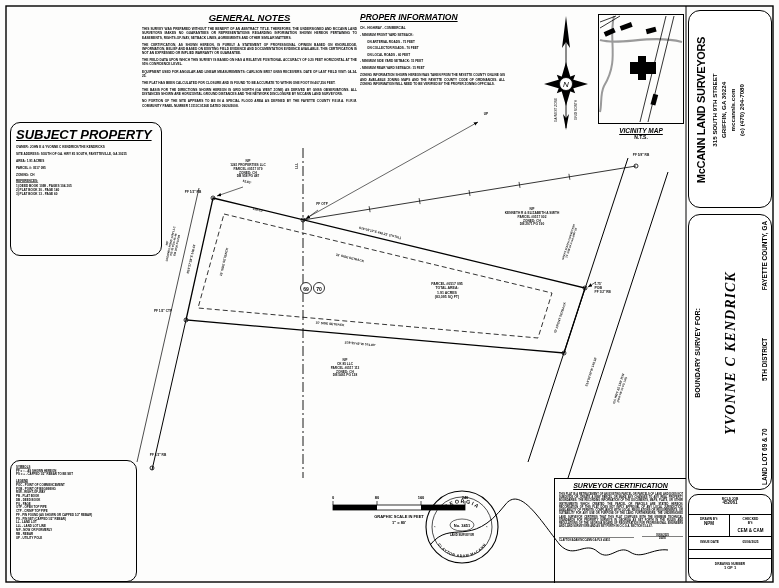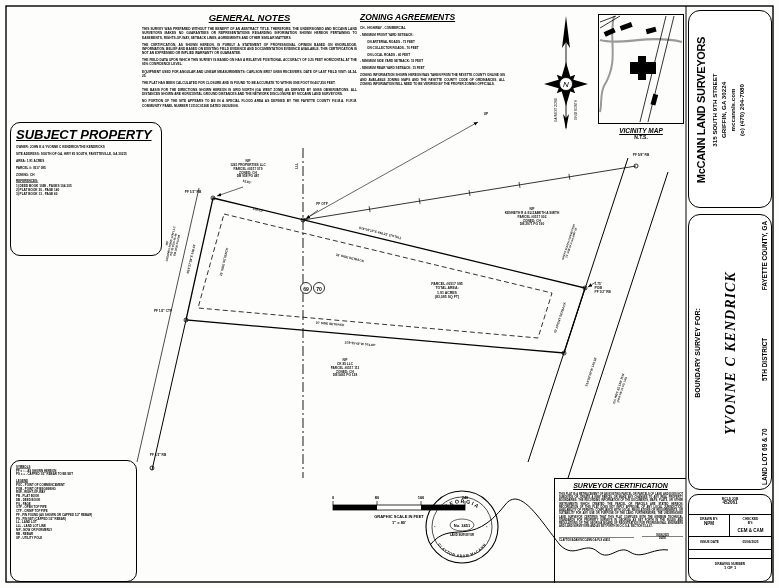--- a/index.html
+++ b/index.html
@@ -158,21 +158,21 @@
       <p style="margin-bottom:6px;">THE CERTIFICATION, AS SHOWN HEREON, IS PURELY A STATEMENT OF PROFESSIONAL OPINION BASED ON KNOWLEDGE, INFORMATION, BELIEF AND BASED ON EXISTING FIELD EVIDENCE AND DOCUMENTATION EVIDENCE AVAILABLE. THIS CERTIFICATION IS NOT AN EXPRESSED OR IMPLIED WARRANTY OR GUARANTEE.</p>
       <p style="margin-bottom:6px;">THE FIELD DATA UPON WHICH THIS SURVEY IS BASED ON HAS A RELATIVE POSITIONAL ACCURACY OF 0.20 FEET HORIZONTAL AT THE 95% CONFIDENCE LEVEL.</p>
       <p style="margin-bottom:6px;">EQUIPMENT USED FOR ANGULAR AND LINEAR MEASUREMENTS: CARLSON BRX7 GNSS RECEIVERS. DATE OF LAST FIELD VISIT: 04-24-25.</p>
       <p style="margin-bottom:6px;">THE PLAT HAS BEEN CALCULATED FOR CLOSURE AND IS FOUND TO BE ACCURATE TO WITHIN ONE FOOT IN 407,256 FEET.</p>
       <p style="margin-bottom:6px;">THE BASIS FOR THE DIRECTIONS SHOWN HEREON IS GRID NORTH (GA WEST ZONE) AS DERIVED BY GNSS OBSERVATIONS. ALL DISTANCES SHOWN ARE HORIZONTAL GROUND DISTANCES AND THE NETWORK DISCLOSURE BY MCCANN LAND SURVEYORS.</p>
       <p>NO PORTION OF THE SITE APPEARS TO BE IN A SPECIAL FLOOD AREA AS DEFINED BY THE FAYETTE COUNTY F.E.M.A. F.I.R.M. COMMUNITY PANEL NUMBER 13113C0126E DATED 09/26/2008.</p>
     </div>
   </div>
 
   <div class="abs" style="left:360px;top:12px;width:145px;">
-    <div class="hd" style="font-size:8.5px;text-align:left;">ZONING AGREEMENTS</div>
+    <div class="hd" style="font-size:8.5px;text-align:left;">PROPER INFORMATION</div>
     <div class="shrink" style="width:290px;font-size:6.2px;line-height:1.45;margin-top:4px;">
       <div style="margin-bottom:5px;">CH - HIGHWAY - COMMERCIAL</div>
       <div>- MINIMUM FRONT YARD SETBACK:</div>
       <div style="margin-left:14px;margin-top:4px;">ON ARTERIAL ROADS - 75 FEET</div>
       <div style="margin-left:14px;margin-top:4px;">ON COLLECTOR ROADS - 70 FEET</div>
       <div style="margin-left:14px;margin-top:4px;">ON LOCAL ROADS - 60 FEET</div>
       <div style="margin-top:4px;">- MINIMUM SIDE YARD SETBACK: 15 FEET</div>
       <div style="margin-top:4px;">- MINIMUM REAR YARD SETBACK: 15 FEET</div>
       <p style="margin-top:6px;text-align:justify;">ZONING INFORMATION SHOWN HEREON WAS TAKEN FROM THE FAYETTE COUNTY ONLINE GIS AND AVAILABLE ZONING MAPS AND THE FAYETTE COUNTY CODE OF ORDINANCES. ALL ZONING INFORMATION WILL NEED TO BE VERIFIED BY THE PROPER ZONING OFFICIALS.</p>
     </div>

